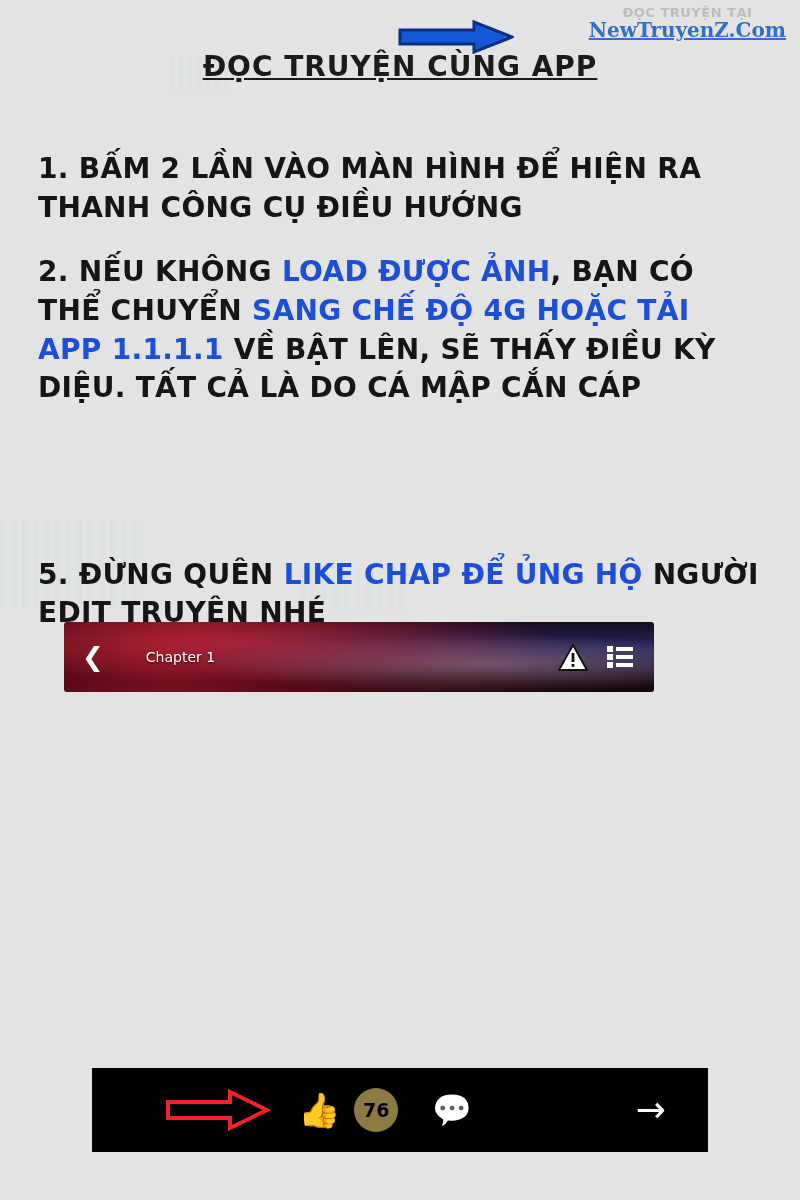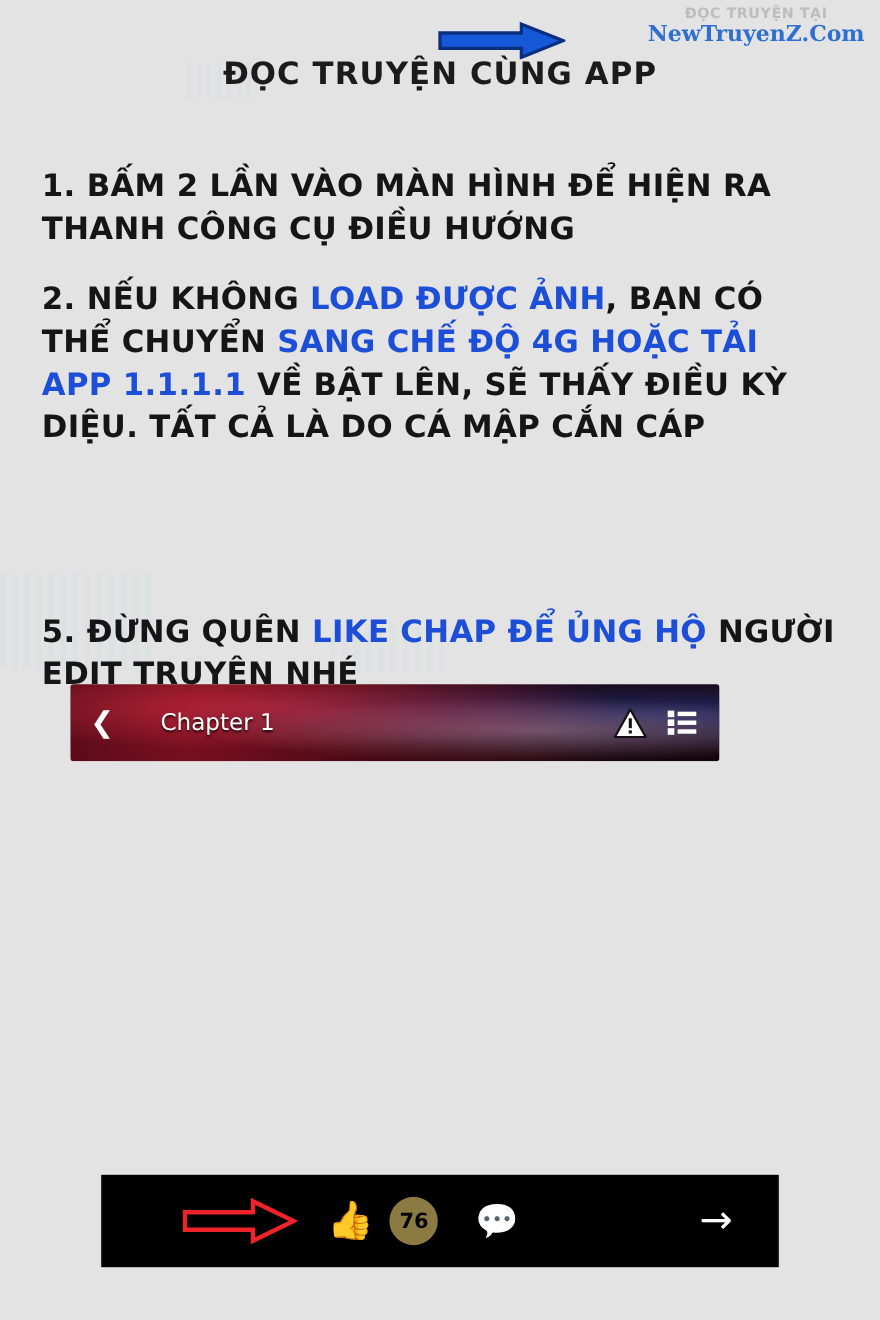--- a/index.html
+++ b/index.html
@@ -25,33 +25,35 @@
     font-size: 13px;
     font-weight: bold;
     color: #bdbdbd;
     letter-spacing: 0.5px;
   }
   .wm-big {
     font-size: 20px;
     font-weight: bold;
     color: #2f6fd0;
     font-family: "DejaVu Serif", serif;
+    text-decoration: underline;
   }
 
   
   .headline {
     position: absolute;
     top: 50px;
     left: 0;
     width: 100%;
     text-align: center;
     font-size: 28px;
     font-weight: bold;
     color: #1b1b1b;
     letter-spacing: 1px;
+    text-decoration: underline;
   }
 
   
   .content {
     position: absolute;
     top: 126px;
     left: 38px;
     width: 724px;
     margin-top: 24px;
   }
@@ -96,21 +98,21 @@
     z-index: 2;
     color: #ffffff;
     font-size: 26px;
     margin-left: 18px;
     line-height: 1;
   }
   .cb-title {
     position: relative;
     z-index: 2;
     color: #ffffff;
-    font-size: 21px;
+    font-size: 14px;
     margin-left: 42px;
     text-shadow: 0 1px 2px rgba(0,0,0,0.8);
   }
   .cb-right {
     position: relative;
     z-index: 2;
     margin-left: auto;
     display: flex;
     align-items: center;
     gap: 18px;

